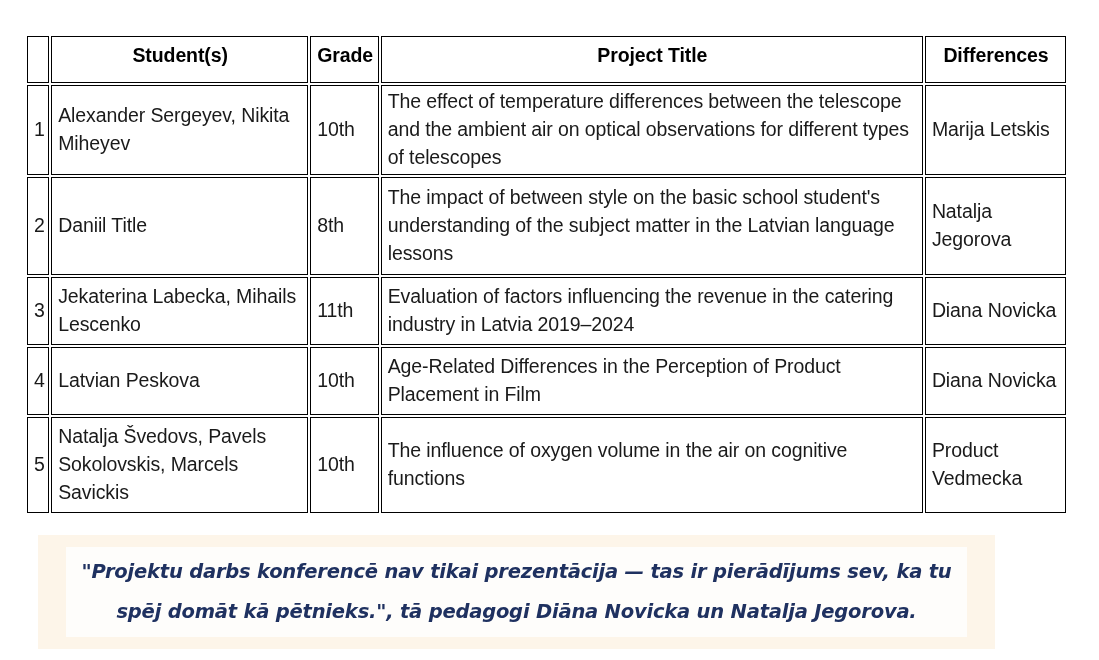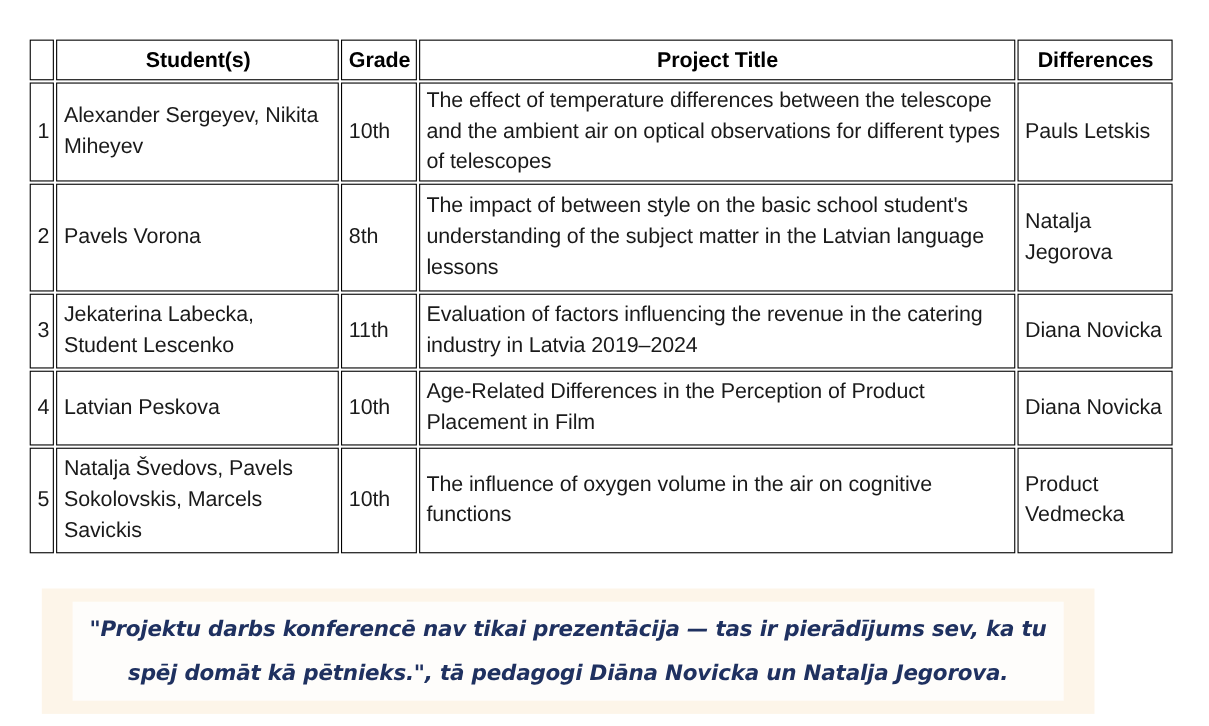--- a/index.html
+++ b/index.html
@@ -42,21 +42,21 @@
     text-align: left;
     color: #1a1a1a;
     letter-spacing: -0.1px;
   }
   table.projects th {
     font-weight: bold;
     text-align: center;
     font-size: 19.5px;
     color: #000000;
     padding-top: 3px;
-    padding-bottom: 0;
+    padding-bottom: 10px;
   }
   
   col.c-idx   { width: 22px; }
   col.c-stud  { width: 255px; }
   col.c-grade { width: 68px; }
   col.c-title { width: 538px; }
   col.c-sup   { width: 140px; }
 
   td.idx {
     text-align: left;
@@ -127,32 +127,32 @@
         <th>Project Title</th>
         <th>Differences</th>
       </tr>
     </thead>
     <tbody>
       <tr class="r1">
         <td class="idx">1</td>
         <td>Alexander Sergeyev, Nikita Miheyev</td>
         <td>10th</td>
         <td>The effect of temperature differences between the telescope and the ambient air on optical observations for different types of telescopes</td>
-        <td>Pauls Letskis</td>
+        <td>Marija Letskis</td>
       </tr>
       <tr class="r2">
         <td class="idx">2</td>
-        <td>Pavels Vorona</td>
+        <td>Daniil Title</td>
         <td>8th</td>
         <td>The impact of between style on the basic school student's understanding of the subject matter in the Latvian language lessons</td>
         <td>Natalja Jegorova</td>
       </tr>
       <tr class="r3">
         <td class="idx">3</td>
-        <td>Jekaterina Labecka, Student Lescenko</td>
+        <td>Jekaterina Labecka, Mihails Lescenko</td>
         <td>11th</td>
         <td>Evaluation of factors influencing the revenue in the catering industry in Latvia 2019–2024</td>
         <td>Diana Novicka</td>
       </tr>
       <tr class="r4">
         <td class="idx">4</td>
         <td>Latvian Peskova</td>
         <td>10th</td>
         <td>Age-Related Differences in the Perception of Product Placement in Film</td>
         <td>Diana Novicka</td>

